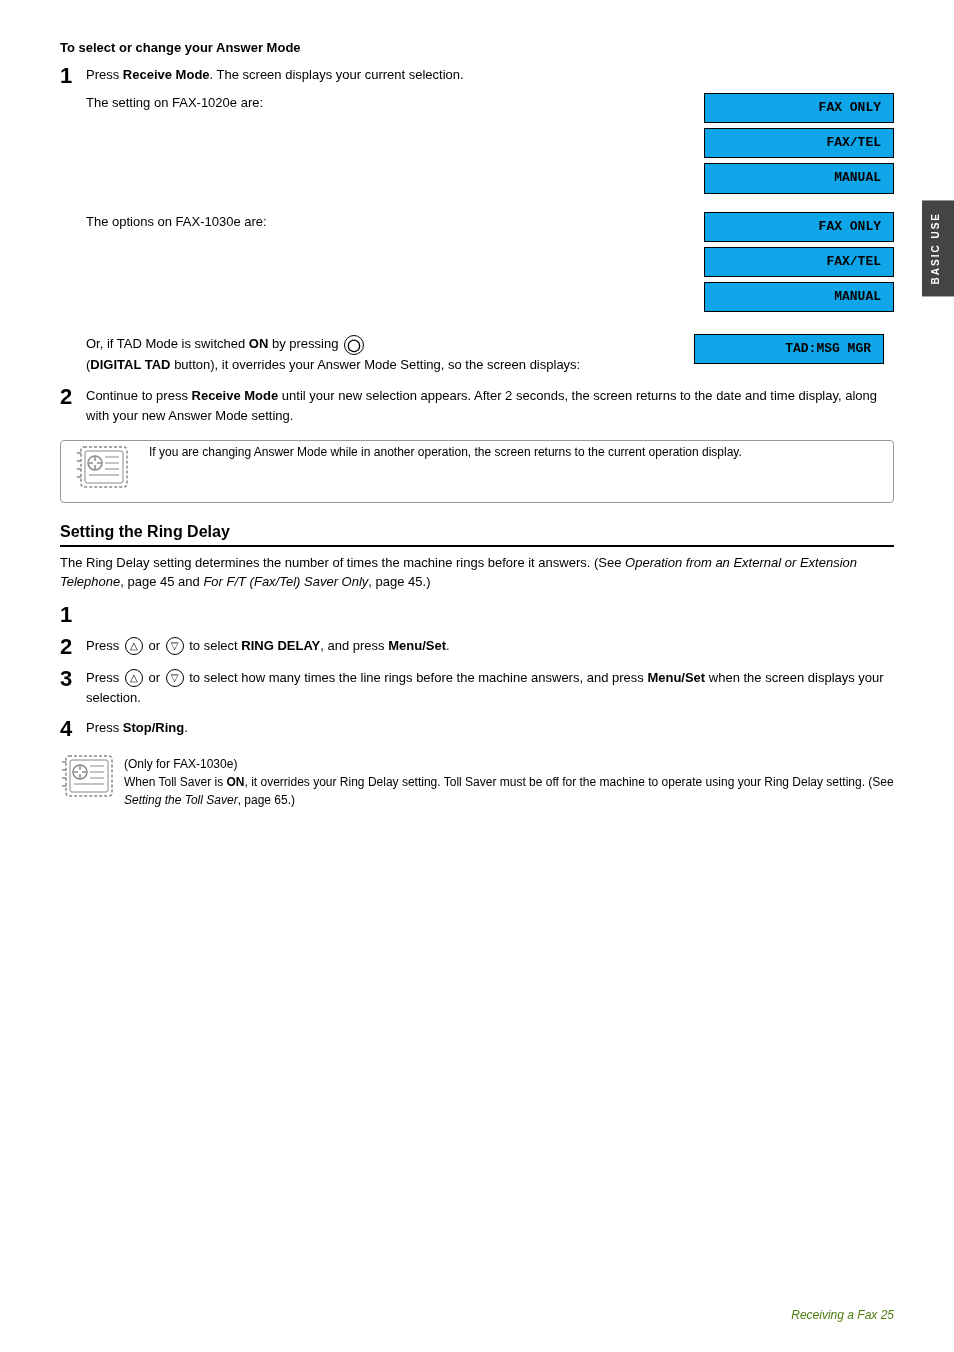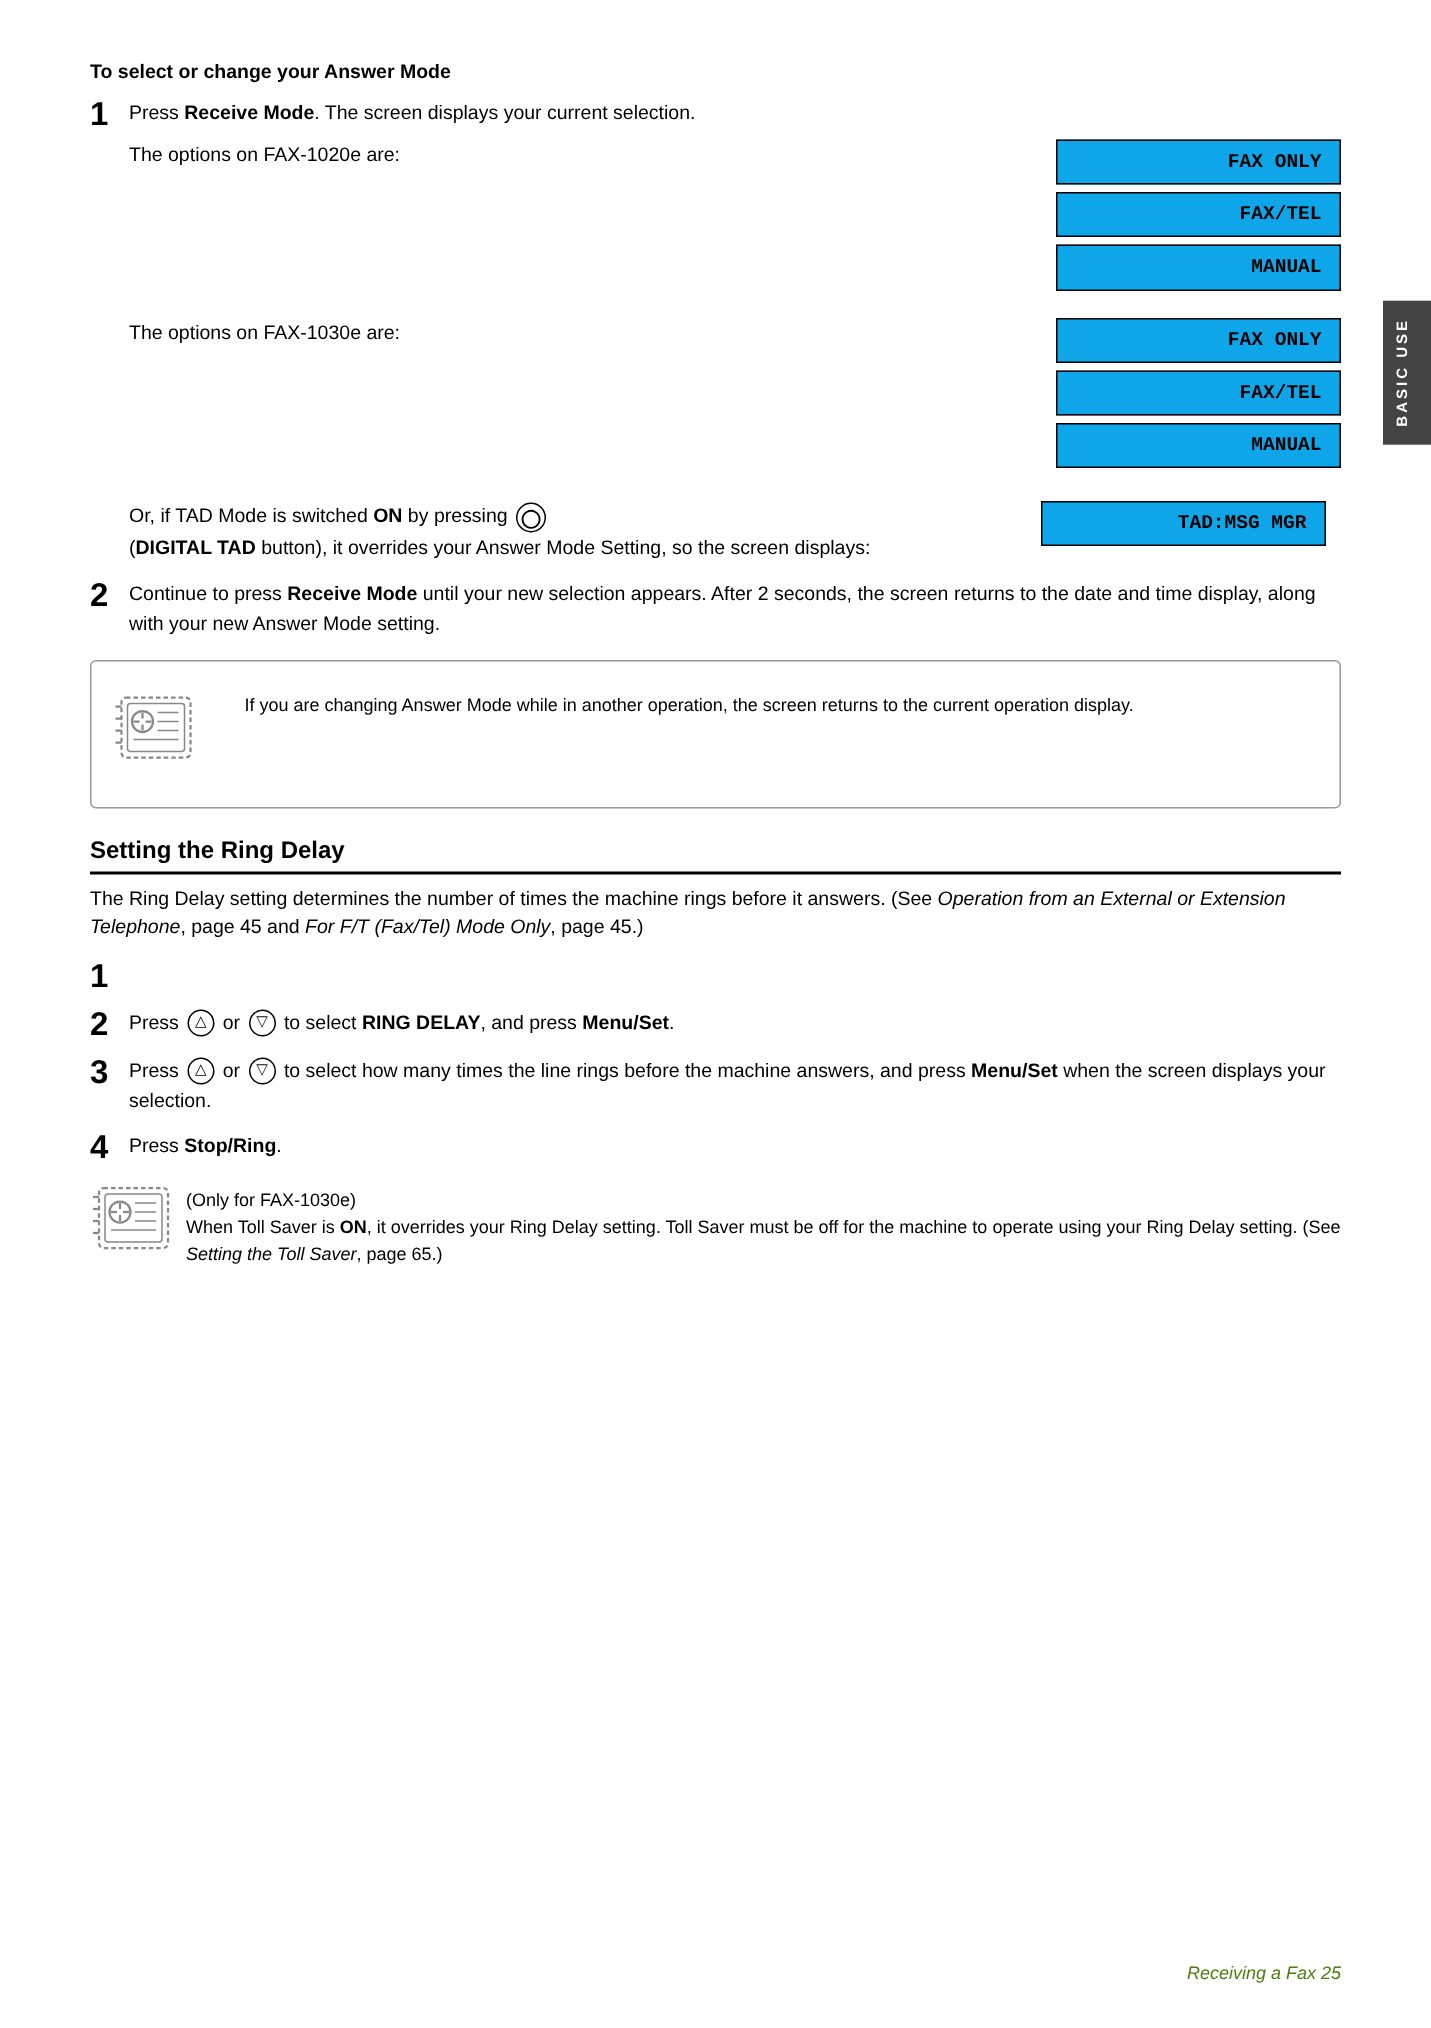--- a/index.html
+++ b/index.html
@@ -136,23 +136,23 @@
     }
     .tad-right {
       display: flex;
       flex-direction: column;
       align-items: flex-start;
       min-width: 220px;
     }
     .note-box {
       border: 1.5px solid #999;
       border-radius: 4px;
-      padding: 20px 14px;
-      display: flex;
-      gap: 24px;
+      padding: 2px 14px;
+      display: flex;
+      gap: 10px;
       align-items: flex-start;
       margin: 14px 0 20px 0;
     }
     .note-icon-wrap {
       min-width: 64px;
     }
     
     .ring-delay-section {
       margin-top: 4px;
     }
@@ -187,21 +187,21 @@
 
   <div class="top-section">
     <p class="section-heading">To select or change your Answer Mode</p>
 
     <div class="step-row">
       <div class="snum">1</div>
       <div class="scontent">
         <p>Press <strong>Receive Mode</strong>. The screen displays your current selection.</p>
 
         <div class="options-block-1020" style="margin-top:8px;">
-          <div class="left-label">The options on FAX-1020e are:</div>
+          <div class="left-label">The setting on FAX-1020e are:</div>
           <div class="right-boxes">
             <span class="lcd-box">FAX ONLY</span>
             <span class="lcd-box">FAX/TEL</span>
             <span class="lcd-box">MANUAL</span>
           </div>
         </div>
 
         <div class="options-block-1020" style="margin-top:18px;">
           <div class="left-label">The options on FAX-1030e are:</div>
           <div class="right-boxes">
@@ -252,21 +252,21 @@
           <line x1="2" y1="26" x2="6" y2="26" stroke="#888" stroke-width="1.5"></line>
           <line x1="2" y1="34" x2="6" y2="34" stroke="#888" stroke-width="1.5"></line>
         </svg>
       </div>
       <div class="note-text">If you are changing Answer Mode while in another operation, the screen returns to the current operation display.</div>
     </div>
   </div>
 
   <div class="ring-delay-section">
     <h2>Setting the Ring Delay</h2>
-    <p class="section-intro">The Ring Delay setting determines the number of times the machine rings before it answers. (See <em>Operation from an External or Extension Telephone</em>, page 45 and <em>For F/T (Fax/Tel) Mode Only</em>, page 45.)</p>
+    <p class="section-intro">The Ring Delay setting determines the number of times the machine rings before it answers. (See <em>Operation from an External or Extension Telephone</em>, page 45 and <em>For F/T (Fax/Tel) Saver Only</em>, page 45.)</p>
 
     <div class="step-row">
       <div class="snum">1</div>
     </div>
 
     <div class="step-row">
       <div class="snum">2</div>
       <div class="scontent">
         <p>Press
           <span class="arrow-icon">△</span>

